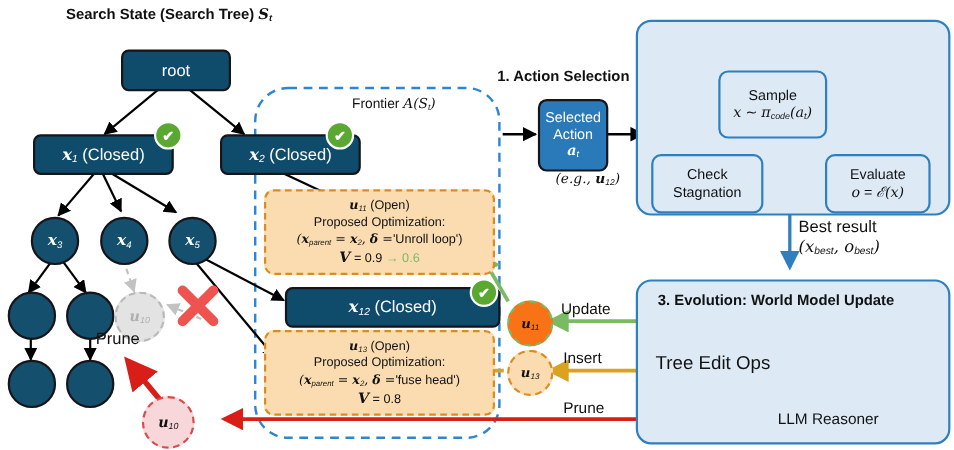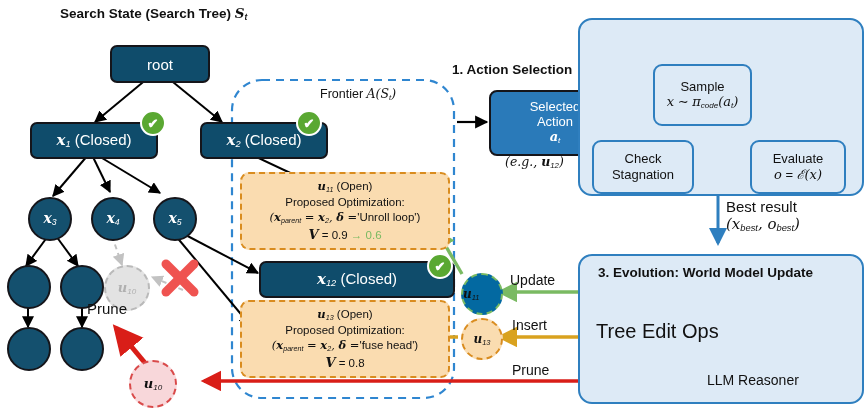--- a/index.html
+++ b/index.html
@@ -12,30 +12,30 @@
   sub{font-size:62%;vertical-align:-0.25em;font-style:italic;}
   .node-box{position:absolute;background:#0f4c6b;border:2px solid #15151a;border-radius:7px;
             color:#ffffff;display:flex;align-items:center;justify-content:center;
             font-size:15px;}
   .node-circ{position:absolute;background:#14506e;border:2px solid #15151a;border-radius:50%;
              color:#ffffff;display:flex;align-items:center;justify-content:center;font-size:14px;}
   .ghost{position:absolute;background:#e3e3e3;border:2px dashed #b9b9b9;border-radius:50%;
          color:#b0b0b0;display:flex;align-items:center;justify-content:center;font-size:13px;}
   .redcirc{position:absolute;background:#f8d7da;border:2px dashed #d94a4a;border-radius:50%;
            color:#111;display:flex;align-items:center;justify-content:center;font-size:13px;}
-  .greencirc{position:absolute;background:#0369a1;border:2px dashed #7aba62;border-radius:50%;
-             color:#111;display:flex;align-items:center;justify-content:flex-start;font-size:12px;}
+  .greencirc{position:absolute;background:#f97316;border:2px dashed #7aba62;border-radius:50%;
+             color:#111;display:flex;align-items:center;justify-content:center;font-size:12px;}
   .orangecirc{position:absolute;background:#fadcb0;border:2px dashed #d98c1f;border-radius:50%;
               color:#111;display:flex;align-items:center;justify-content:center;font-size:12px;}
   .opt-box{position:absolute;background:#fadcb0;border:2px dashed #d98c1f;border-radius:9px;
            color:#111;display:flex;flex-direction:column;align-items:center;justify-content:center;
            font-size:11.5px;line-height:1.32;}
   .act-box{position:absolute;background:#2a7ab9;border:2px solid #15151a;border-radius:8px;
            color:#fff;display:flex;flex-direction:column;align-items:center;justify-content:center;
-           font-size:13px;line-height:1.15;padding-left:34px;}
+           font-size:13px;line-height:1.15;}
   .panel{position:absolute;background:#ddeaf6;border:2.5px solid #2f7fbf;border-radius:14px;}
   .pbox{position:absolute;background:#ddeaf6;border:2px solid #2f7fbf;border-radius:9px;
         display:flex;flex-direction:column;align-items:center;justify-content:center;
         font-size:13px;color:#111;line-height:1.2;}
   .check{position:absolute;width:22px;height:22px;border-radius:50%;background:#5aa832;
          border:2px solid #ffffff;display:flex;align-items:center;justify-content:center;
          color:#fff;font-size:13px;font-weight:bold;}
   .ttl{font-size:13.5px;font-weight:bold;color:#111;}
   .cap{font-size:12.5px;color:#111;}
 </style>
@@ -263,21 +263,21 @@
 
   <div class="lbl" style="left:726px;top:198px;font-size:15px;color:#111;text-align:left;">
     <div>Best result</div>
     <div>
       <span class="mi">(</span><span class="mi">x</span><sub>best</sub><span class="mi">, </span><span class="mi">o</span><sub>best</sub><span class="mi">)</span>
     </div>
   </div>
 
   <div class="panel" style="left:578px;top:254px;width:282px;height:146px;"></div>
   <div class="lbl ttl" style="left:598px;top:265px;">3. Evolution: World Model Update</div>
-  <div class="lbl" style="left:596px;top:320px;font-size:20px;color:#111;">Tree Edit Ops</div>
+  <div class="lbl" style="left:596px;top:320px;font-size:17px;color:#111;">Tree Edit Ops</div>
   <div class="lbl" style="left:707px;top:372px;font-size:14px;color:#111;">LLM Reasoner</div>
 
   <div class="lbl" style="left:510px;top:272px;font-size:14px;color:#111;">Update</div>
   <div class="lbl" style="left:512px;top:317px;font-size:14px;color:#111;">Insert</div>
   <div class="lbl" style="left:512px;top:362px;font-size:14px;color:#111;">Prune</div>
 
   <div class="greencirc" style="left:461px;top:273px;width:38px;height:38px;">
     <span><span class="mb">u</span><sub>11</sub></span>
   </div>
   <div class="orangecirc" style="left:461px;top:318px;width:38px;height:38px;">

